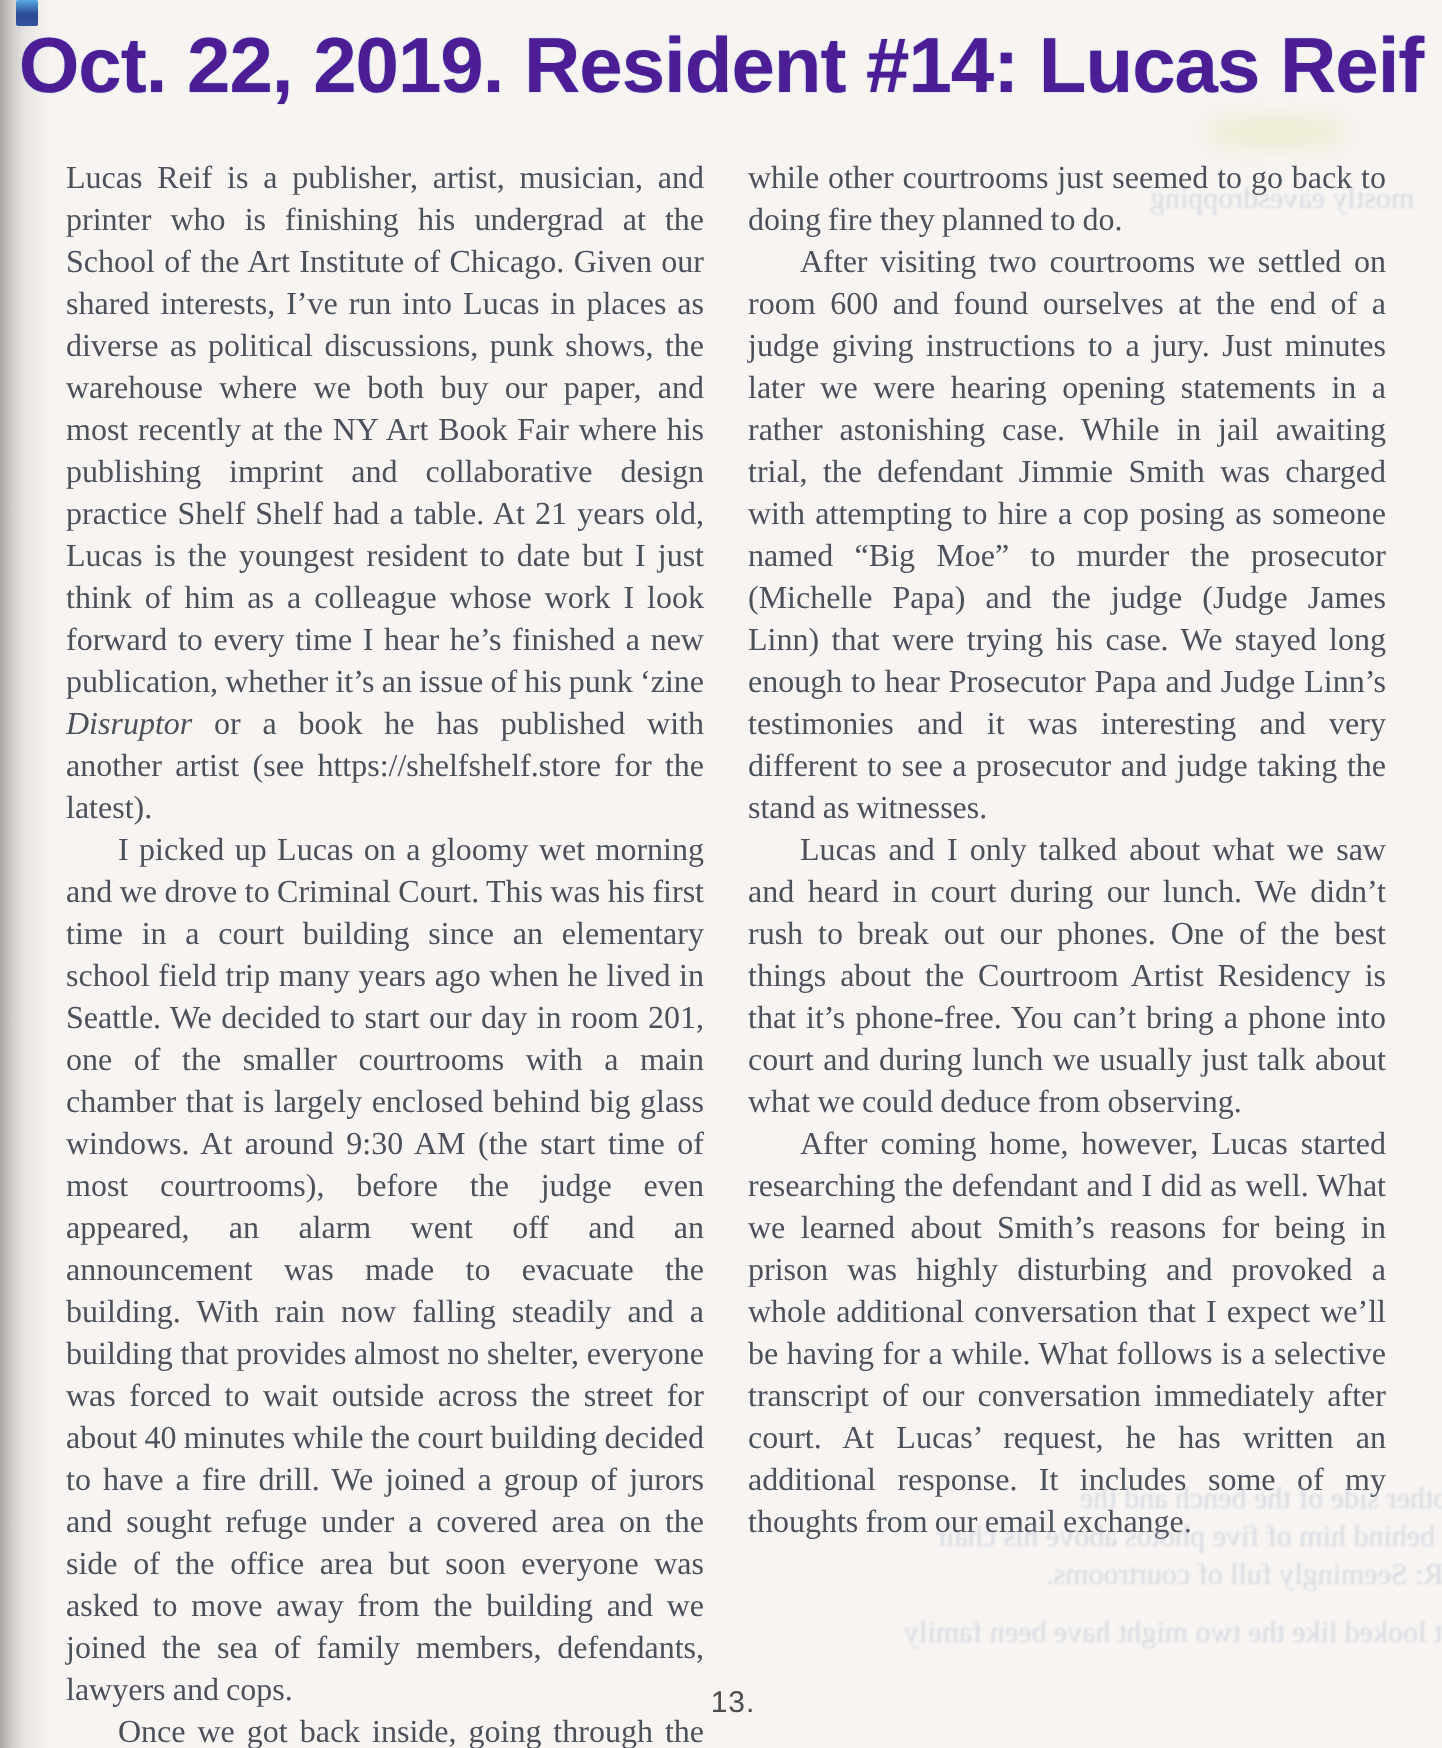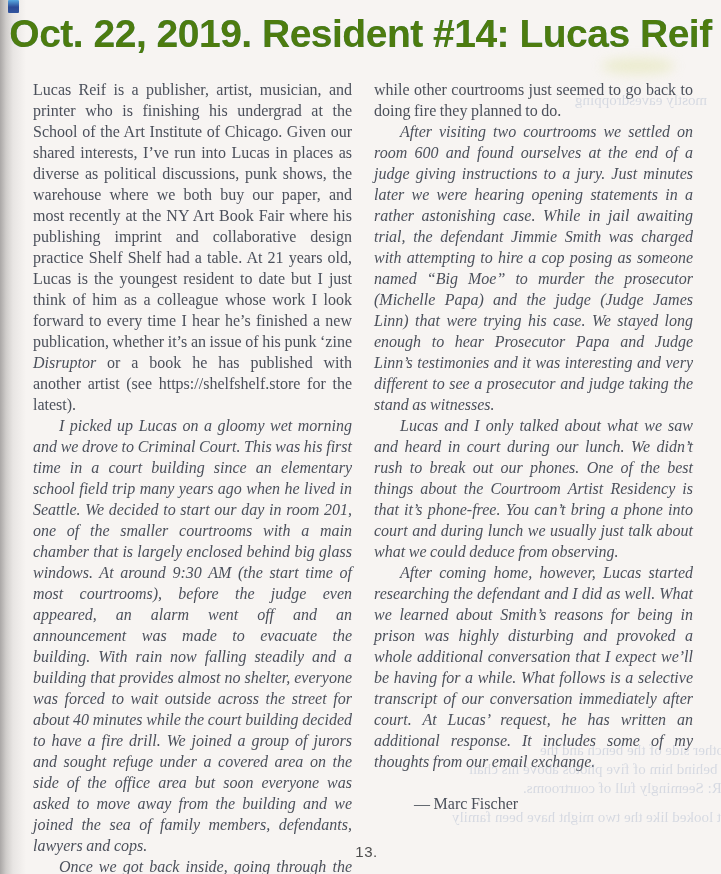--- a/index.html
+++ b/index.html
@@ -45,21 +45,21 @@
   }
   .col {
     width: 319px;
     font-size: 16px;
     line-height: 21px;
     text-align: justify;
     hyphens: auto; -webkit-hyphens: auto;
     word-spacing: -0.4px;
   }
   .para { margin: 0; }
-  .para.indent { text-indent: 26px; font-style: italic; }
+  .para.indent { text-indent: 26px; }
   .para em { }
   .para.signature {
     margin-top: 21px; text-indent: 40px; text-align: left;
   }
 
   
   .ghost {
     position: absolute;
     transform: scaleX(-1);
     white-space: nowrap;
@@ -81,34 +81,33 @@
   }
 </style>
 </head>
 <body>
 
 <div class="page" style="background-color: rgb(247, 244, 242);">
   <div class="edge-shadow"></div>
   <div class="corner-mark"></div>
   <div class="smudge"></div>
 
-  <h1 class="title" style="color: #4d7c0f;">Oct. 22, 2019. Resident #14: Lucas Reif</h1>
+  <h1 class="title" style="color: #4c1d95;">Oct. 22, 2019. Resident #14: Lucas Reif</h1>
 
   <div class="columns" style="color: rgb(75, 80, 91);">
     <div class="col" id="col-0">
         <p class="para"><span>Lucas Reif is a publisher, artist, musician, and printer who is finishing his undergrad at the School of the Art Institute of Chicago. Given our shared interests, I’ve run into Lucas in places as diverse as political discussions, punk shows, the warehouse where we both buy our paper, and most recently at the NY Art Book Fair where his publishing imprint and collaborative design practice Shelf Shelf had a table. At 21 years old, Lucas is the youngest resident to date but I just think of him as a colleague whose work I look forward to every time I hear he’s finished a new publication, whether it’s an issue of his punk ‘zine </span><em>Disruptor</em><span> or a book he has published with another artist (see https://shelfshelf.store for the latest).</span></p>
         <p class="para indent"><span>I picked up Lucas on a gloomy wet morning and we drove to Criminal Court. This was his first time in a court building since an elementary school field trip many years ago when he lived in Seattle. We decided to start our day in room 201, one of the smaller courtrooms with a main chamber that is largely enclosed behind big glass windows. At around 9:30 AM (the start time of most courtrooms), before the judge even appeared, an alarm went off and an announcement was made to evacuate the building. With rain now falling steadily and a building that provides almost no shelter, everyone was forced to wait outside across the street for about 40 minutes while the court building decided to have a fire drill. We joined a group of jurors and sought refuge under a covered area on the side of the office area but soon everyone was asked to move away from the building and we joined the sea of family members, defendants, lawyers and cops.</span></p>
         <p class="para indent"><span>Once we got back inside, going through the metal detector a second time, schedules fell into disarray. Some hearings were instantly rescheduled</span></p>
       </div>
     <div class="col" id="col-1">
         <p class="para"><span>while other courtrooms just seemed to go back to doing fire they planned to do.</span></p>
         <p class="para indent"><span>After visiting two courtrooms we settled on room 600 and found ourselves at the end of a judge giving instructions to a jury. Just minutes later we were hearing opening statements in a rather astonishing case. While in jail awaiting trial, the defendant Jimmie Smith was charged with attempting to hire a cop posing as someone named “Big Moe” to murder the prosecutor (Michelle Papa) and the judge (Judge James Linn) that were trying his case. We stayed long enough to hear Prosecutor Papa and Judge Linn’s testimonies and it was interesting and very different to see a prosecutor and judge taking the stand as witnesses.</span></p>
         <p class="para indent"><span>Lucas and I only talked about what we saw and heard in court during our lunch. We didn’t rush to break out our phones. One of the best things about the Courtroom Artist Residency is that it’s phone-free. You can’t bring a phone into court and during lunch we usually just talk about what we could deduce from observing.</span></p>
         <p class="para indent"><span>After coming home, however, Lucas started researching the defendant and I did as well. What we learned about Smith’s reasons for being in prison was highly disturbing and provoked a whole additional conversation that I expect we’ll be having for a while. What follows is a selective transcript of our conversation immediately after court. At Lucas’ request, he has written an additional response. It includes some of my thoughts from our email exchange.</span></p>
-        <p class="para signature"><span>— Marc Fischer</span></p>
       </div>
   </div>
 
   <div id="ghost-layer">
       <div class="ghost" style="left: 575px; top: 92px;">mostly eavesdropping</div>
       <div class="ghost" style="left: 540px; top: 742px;">the other side of the bench and the</div>
       <div class="ghost" style="left: 468px; top: 761px;">and behind him of five photos above his chair</div>
       <div class="ghost" style="left: 523px; top: 780px;">LR: Seemingly full of courtrooms.</div>
       <div class="ghost" style="left: 452px; top: 809px;">MF: It looked like the two might have been family</div>
     </div>

